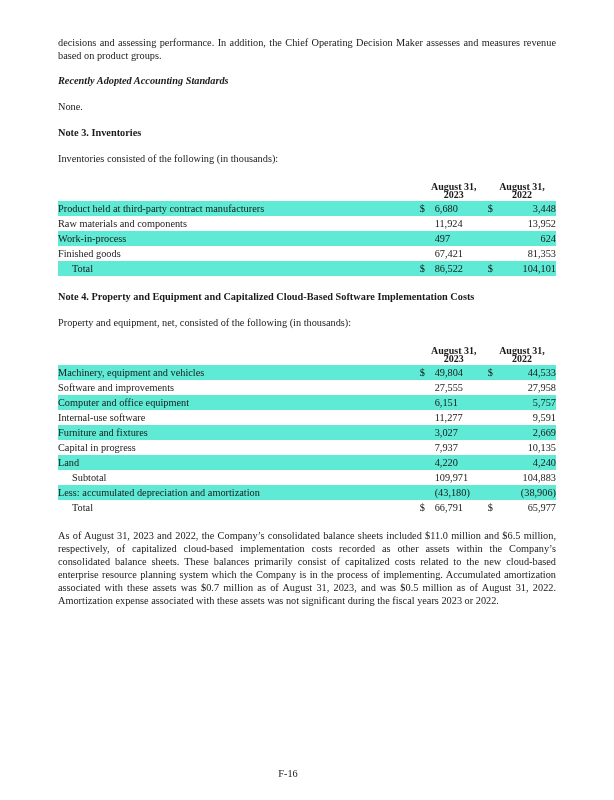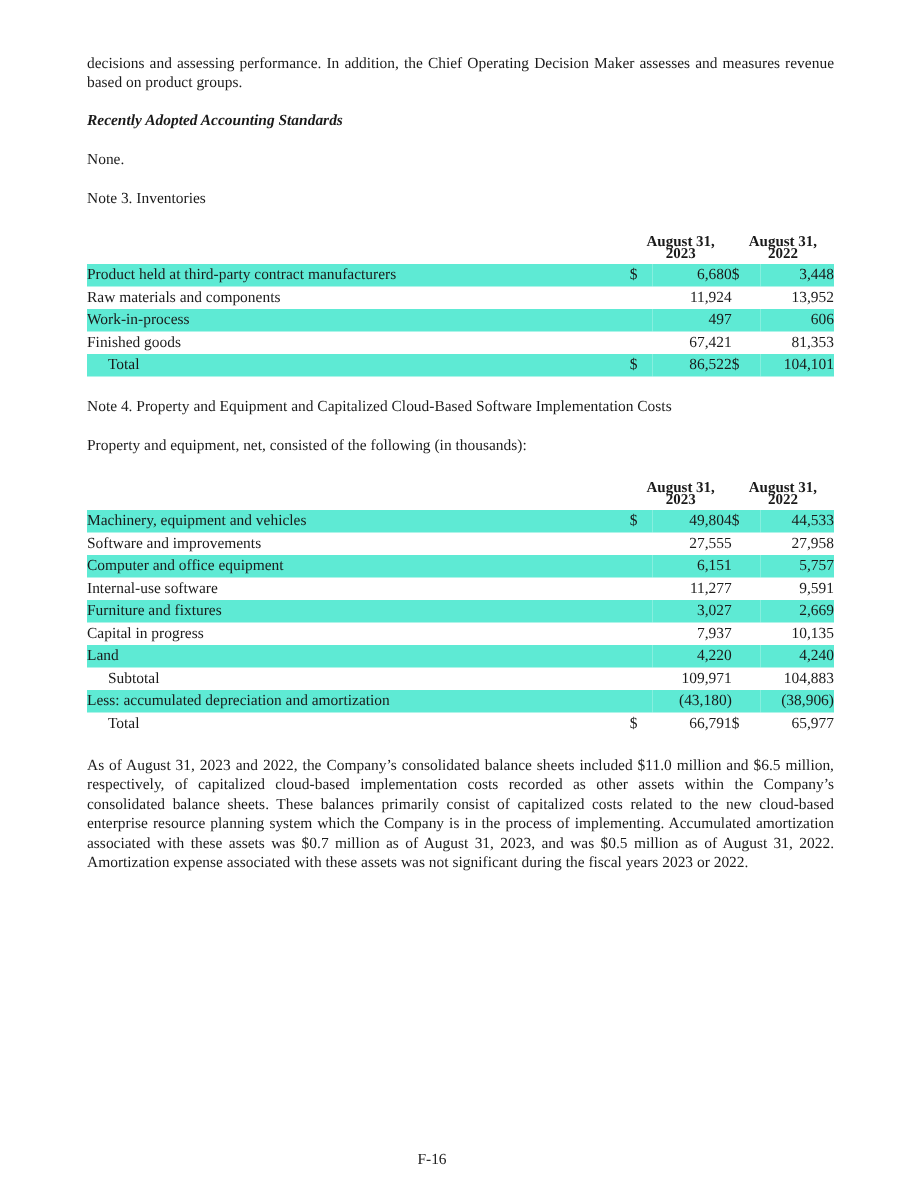--- a/index.html
+++ b/index.html
@@ -28,21 +28,21 @@
       text-align: justify;
     }
     .intro { margin-bottom: 12px; }
     .heading-italic {
       font-weight: bold;
       font-style: italic;
       margin-bottom: 13px;
     }
     .plain { margin-bottom: 13px; }
     .note-heading {
-      font-weight: normal;
+      font-weight: bold;
       margin-bottom: 13px;
     }
     .lead { margin-bottom: 12px; }
 
     table.fin {
       width: 498px;
       border-collapse: collapse;
       table-layout: fixed;
     }
     table.fin td, table.fin th {
@@ -62,21 +62,21 @@
     }
     col.c-label { width: 340px; }
     col.c-d1 { width: 14px; }
     col.c-v1 { width: 50px; }
     col.c-d2 { width: 18px; }
     col.c-v2 { width: 46px; }
     tr.shade td { background: #5eead4; }
     td.label { padding-left: 2px; }
     td.label.indent { padding-left: 14px; }
     td.dollar { text-align: left; }
-    td.num { text-align: right; padding-right: 2px; }
+    td.num { padding-right: 2px; }
     td.num.paren { padding-right: 0; }
     td.num2 { text-align: right; padding-right: 2px; }
     td.num2.paren { padding-right: 0; }
 
     .tbl-wrap { margin-bottom: 14px; }
     .closing { margin-top: 14px; }
 
     .footer {
       position: absolute;
       left: 0;
@@ -90,20 +90,21 @@
 <body>
 
 <div class="page">
 
   <p class="intro">decisions and assessing performance. In addition, the Chief Operating Decision Maker assesses and measures revenue based on product groups.</p>
 
   <p class="heading-italic">Recently Adopted Accounting Standards</p>
   <p class="plain">None.</p>
 
   <p class="note-heading">Note 3.  Inventories</p>
+  <p class="lead">Inventories consisted of the following (in thousands):</p>
 
   <div class="tbl-wrap">
     <table class="fin">
       <colgroup>
         <col class="c-label">
           <col class="c-d1">
           <col class="c-v1">
           <col class="c-d2">
           <col class="c-v2">
       </colgroup>
@@ -133,21 +134,21 @@
             <td class="dollar"></td>
             <td class="num">11,924</td>
             <td class="dollar"></td>
             <td class="num2">13,952</td>
           </tr>
           <tr class="shade">
             <td class="label">Work-in-process</td>
             <td class="dollar"></td>
             <td class="num">497</td>
             <td class="dollar"></td>
-            <td class="num2">606</td>
+            <td class="num2">624</td>
           </tr>
           <tr>
             <td class="label">Finished goods</td>
             <td class="dollar"></td>
             <td class="num">67,421</td>
             <td class="dollar"></td>
             <td class="num2">81,353</td>
           </tr>
           <tr class="shade">
             <td class="label indent">Total</td>

